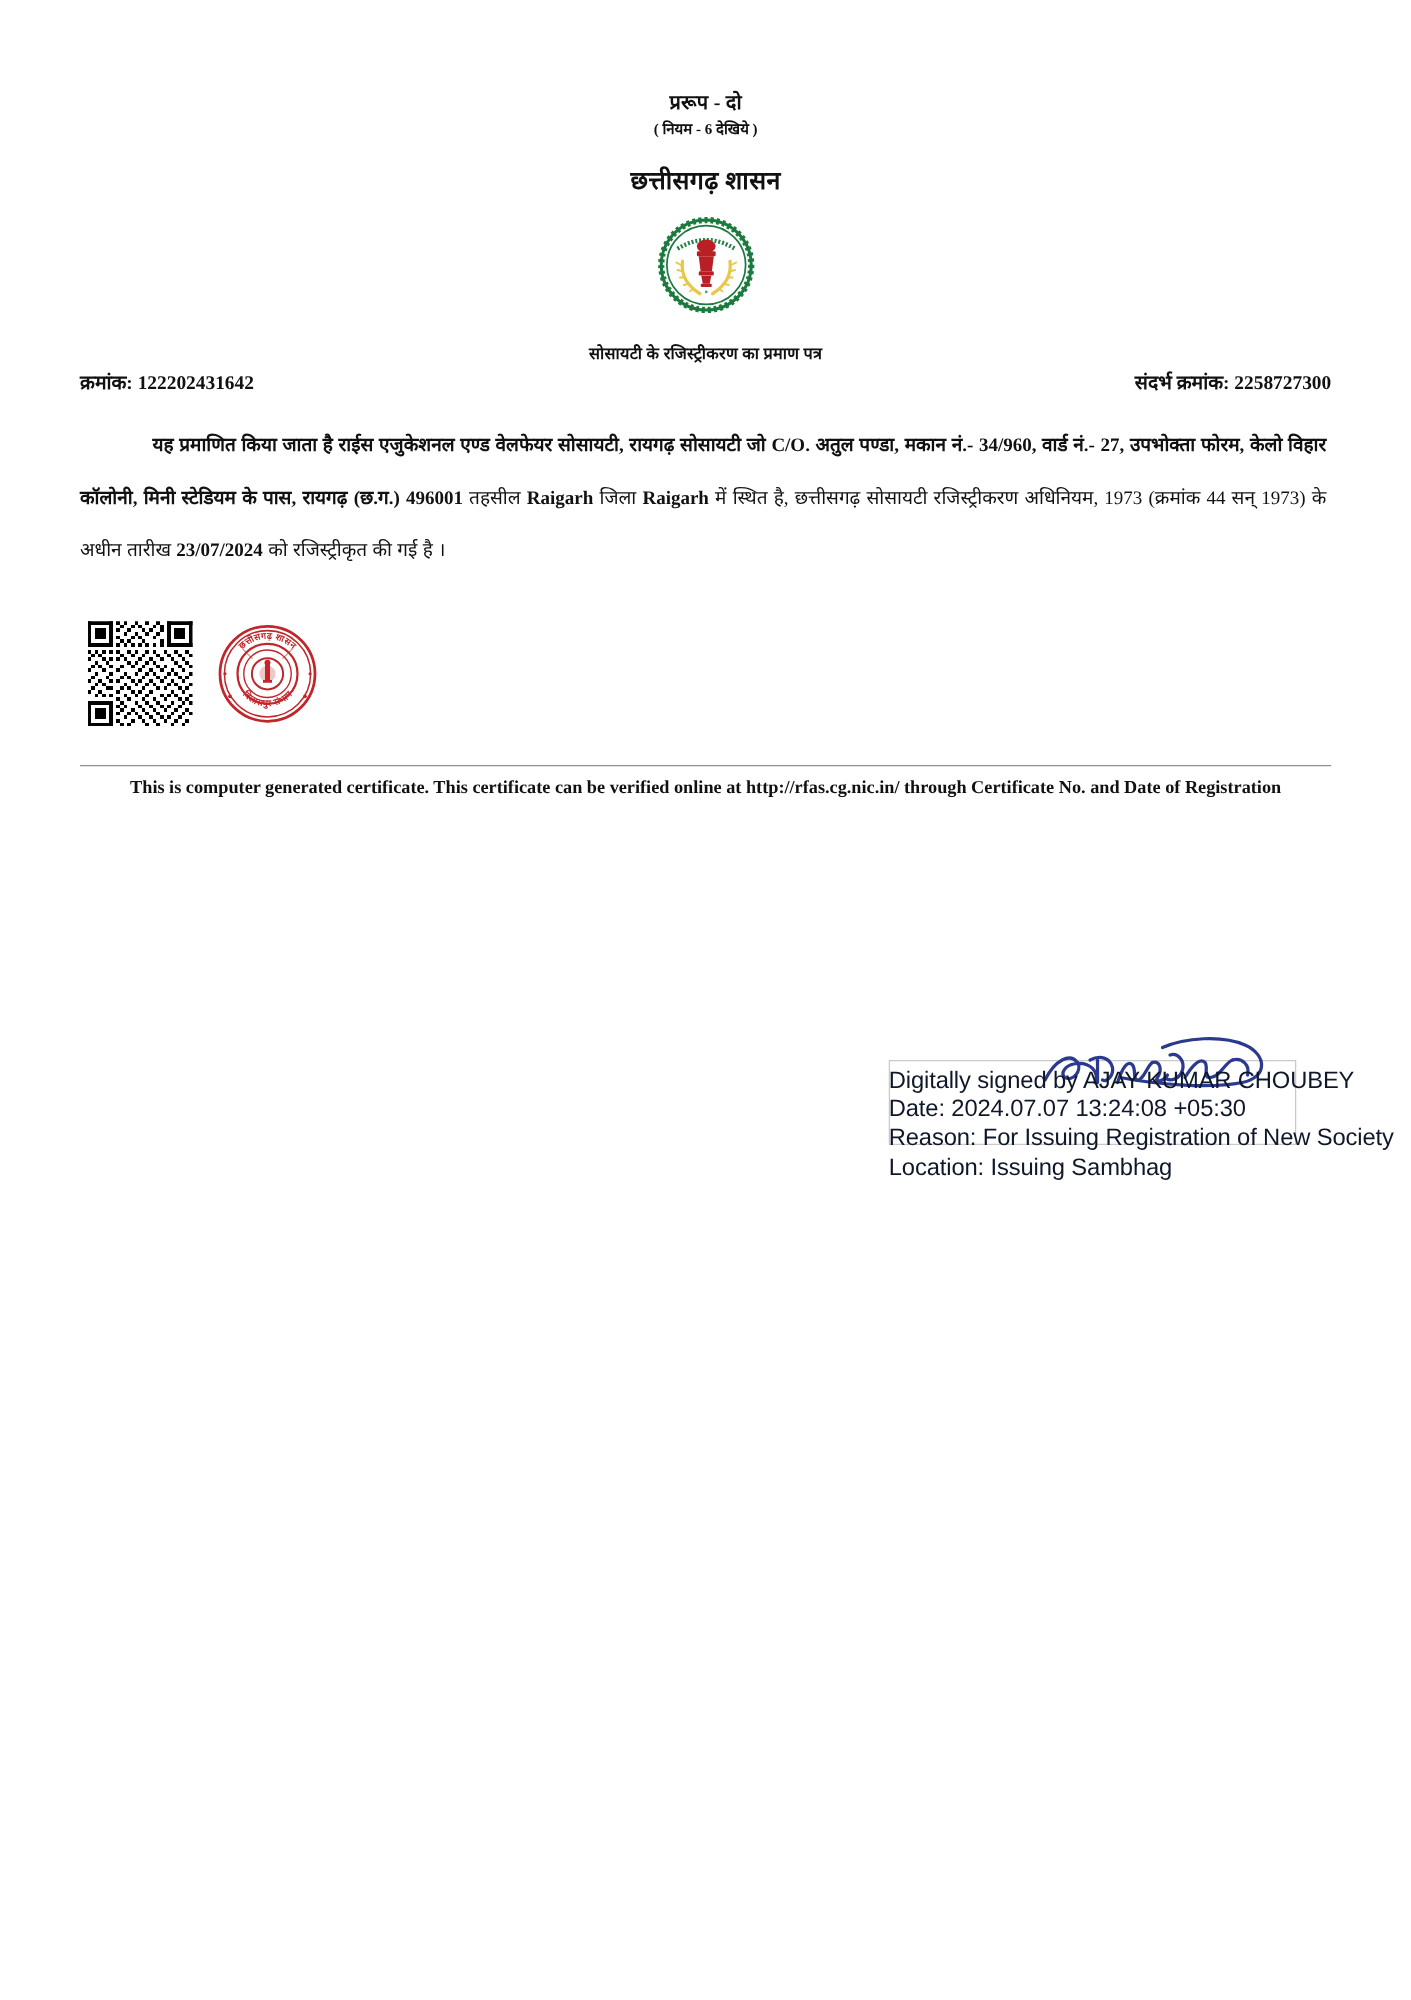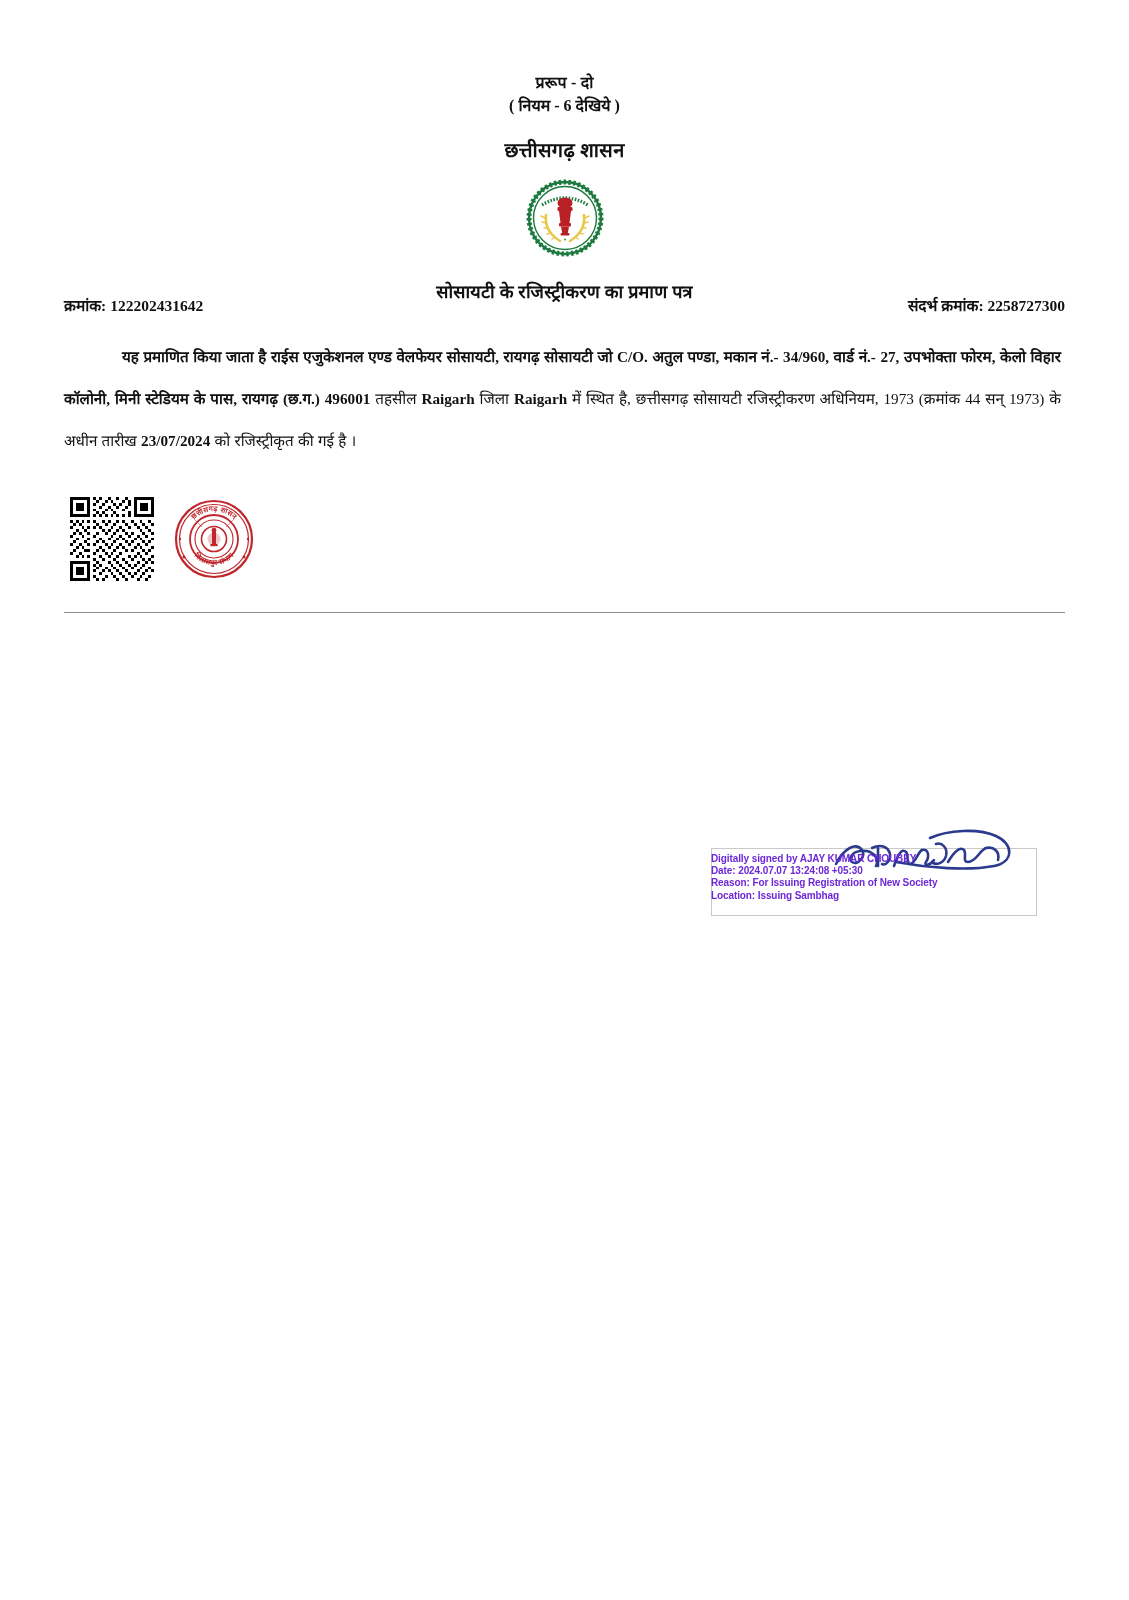--- a/index.html
+++ b/index.html
@@ -27,41 +27,41 @@
     text-align: center;
     padding-top: 72px;
   }
   .hdr-form-line1 {
     font-size: 16px;
     font-weight: 700;
     letter-spacing: .2px;
     line-height: 1.35;
   }
   .hdr-form-line2 {
-    font-size: 16px;
+    font-size: 12px;
     font-weight: 700;
     line-height: 1.5;
   }
   .hdr-govt {
     font-size: 20px;
     font-weight: 700;
     margin-top: 18px;
     letter-spacing: .3px;
   }
 
   
   .emblem-wrap {
     margin: 16px auto 0;
     width: 78px;
     height: 78px;
   }
   .emblem-wrap svg { display: block; }
 
   .hdr-cert-title {
-    font-size: 18px;
+    font-size: 13px;
     font-weight: 700;
     margin-top: 22px;
     letter-spacing: .2px;
   }
 
   
   .ref-row {
     position: absolute;
     top: 281px;
     left: 64px;
@@ -156,25 +156,24 @@
     border: 1px solid #c9c9c9;
     box-sizing: border-box;
     font-family: "Liberation Sans", sans-serif;
   }
   .dsc-lines {
     position: absolute;
     left: 711px;
     top: 853px;
     width: 340px;
     font-family: "Liberation Sans", sans-serif;
-    font-size: 10px;
+    font-size: 19px;
     line-height: 1.22;
-    color: #6d28d9;
+    color: #0f172a;
     white-space: nowrap;
-    font-weight: bold;
   }
   .dsc-lines div { letter-spacing: -.1px; }
 
   .dsc-signature {
     position: absolute;
     left: 818px;
     top: 818px;
     width: 215px;
     height: 62px;
     pointer-events: none;
@@ -521,20 +520,21 @@
       </g>
       <g stroke="#c0262b" stroke-width="1" opacity=".5">
         <path d="M22 22 L30 30"></path>
           <path d="M62 22 L54 30"></path>
       </g>
     </svg>
   </div>
 
 
   <div class="divider"></div>
+  <div class="footer-note">This is computer generated certificate. This certificate can be verified online at http://rfas.cg.nic.in/ through Certificate No. and Date of Registration</div>
 
   <div class="dsc-panel"></div>
 
   <div class="dsc-signature">
     <svg width="215" height="62" viewBox="0 0 215 62" aria-hidden="true">
       <g fill="none" stroke="#2b3a8f" stroke-width="2.6" stroke-linecap="round" stroke-linejoin="round">
         <path d="M18 46 C 26 30, 38 24, 44 32 C 48 38, 40 48, 34 44 C 30 41, 34 34, 42 33 C 54 31, 62 40, 58 48"></path>
         <path d="M60 30 L 60 48"></path>
         <path d="M54 30 C 62 26, 70 28, 72 36 C 73 42, 68 48, 64 46"></path>
         <path d="M76 48 C 80 36, 84 30, 88 34 C 91 37, 88 46, 92 46 C 97 46, 100 34, 104 32"></path>

